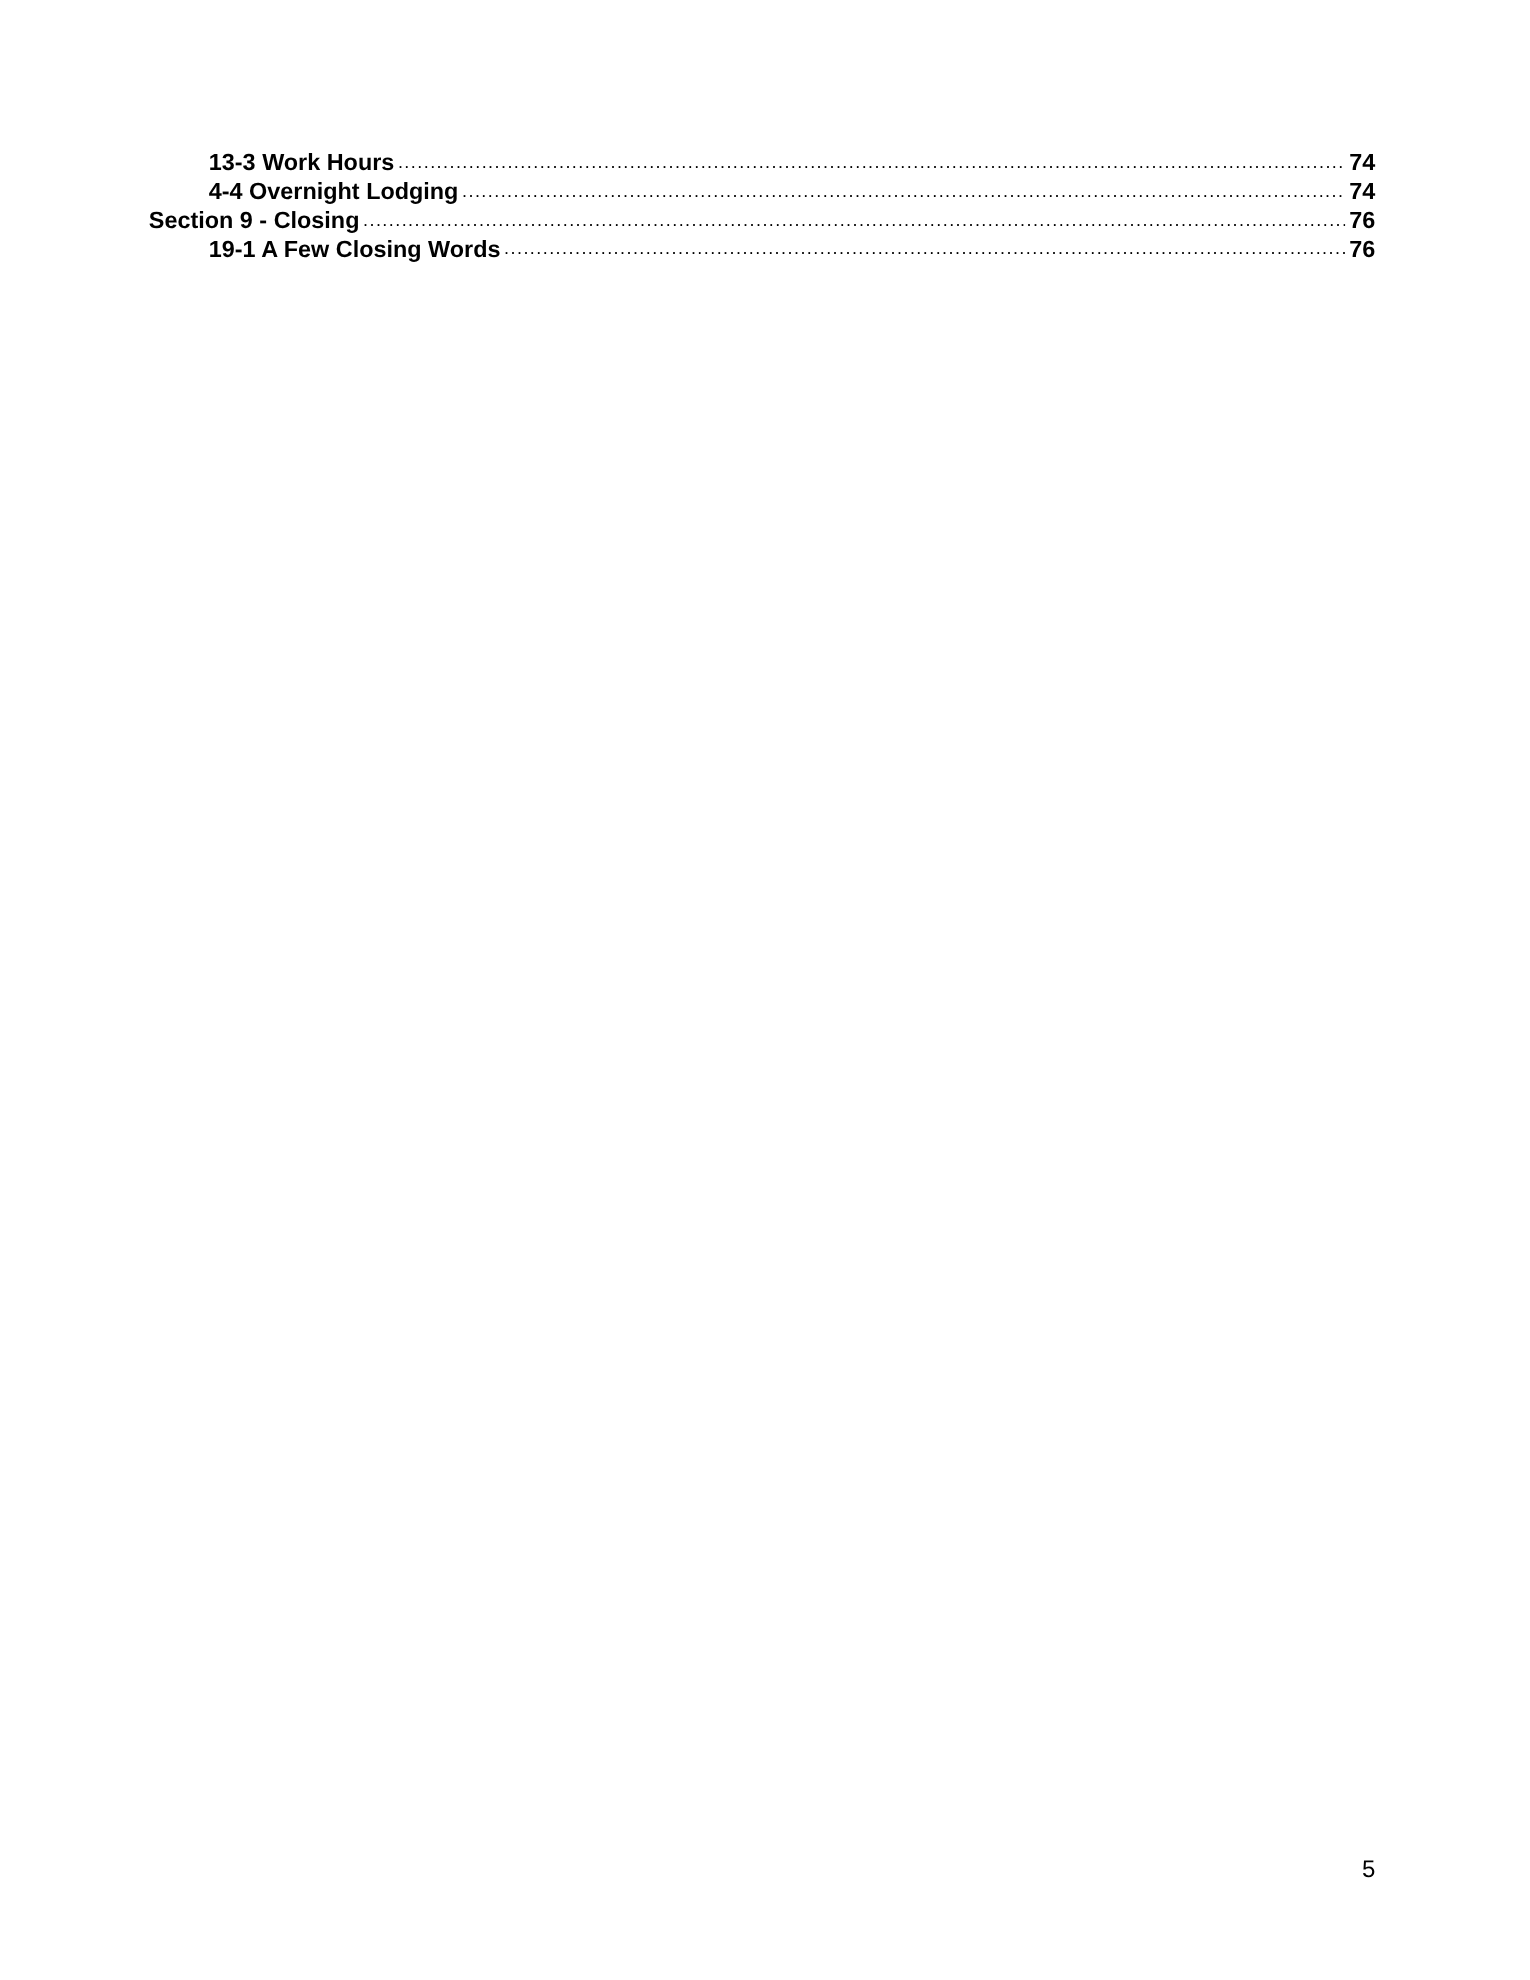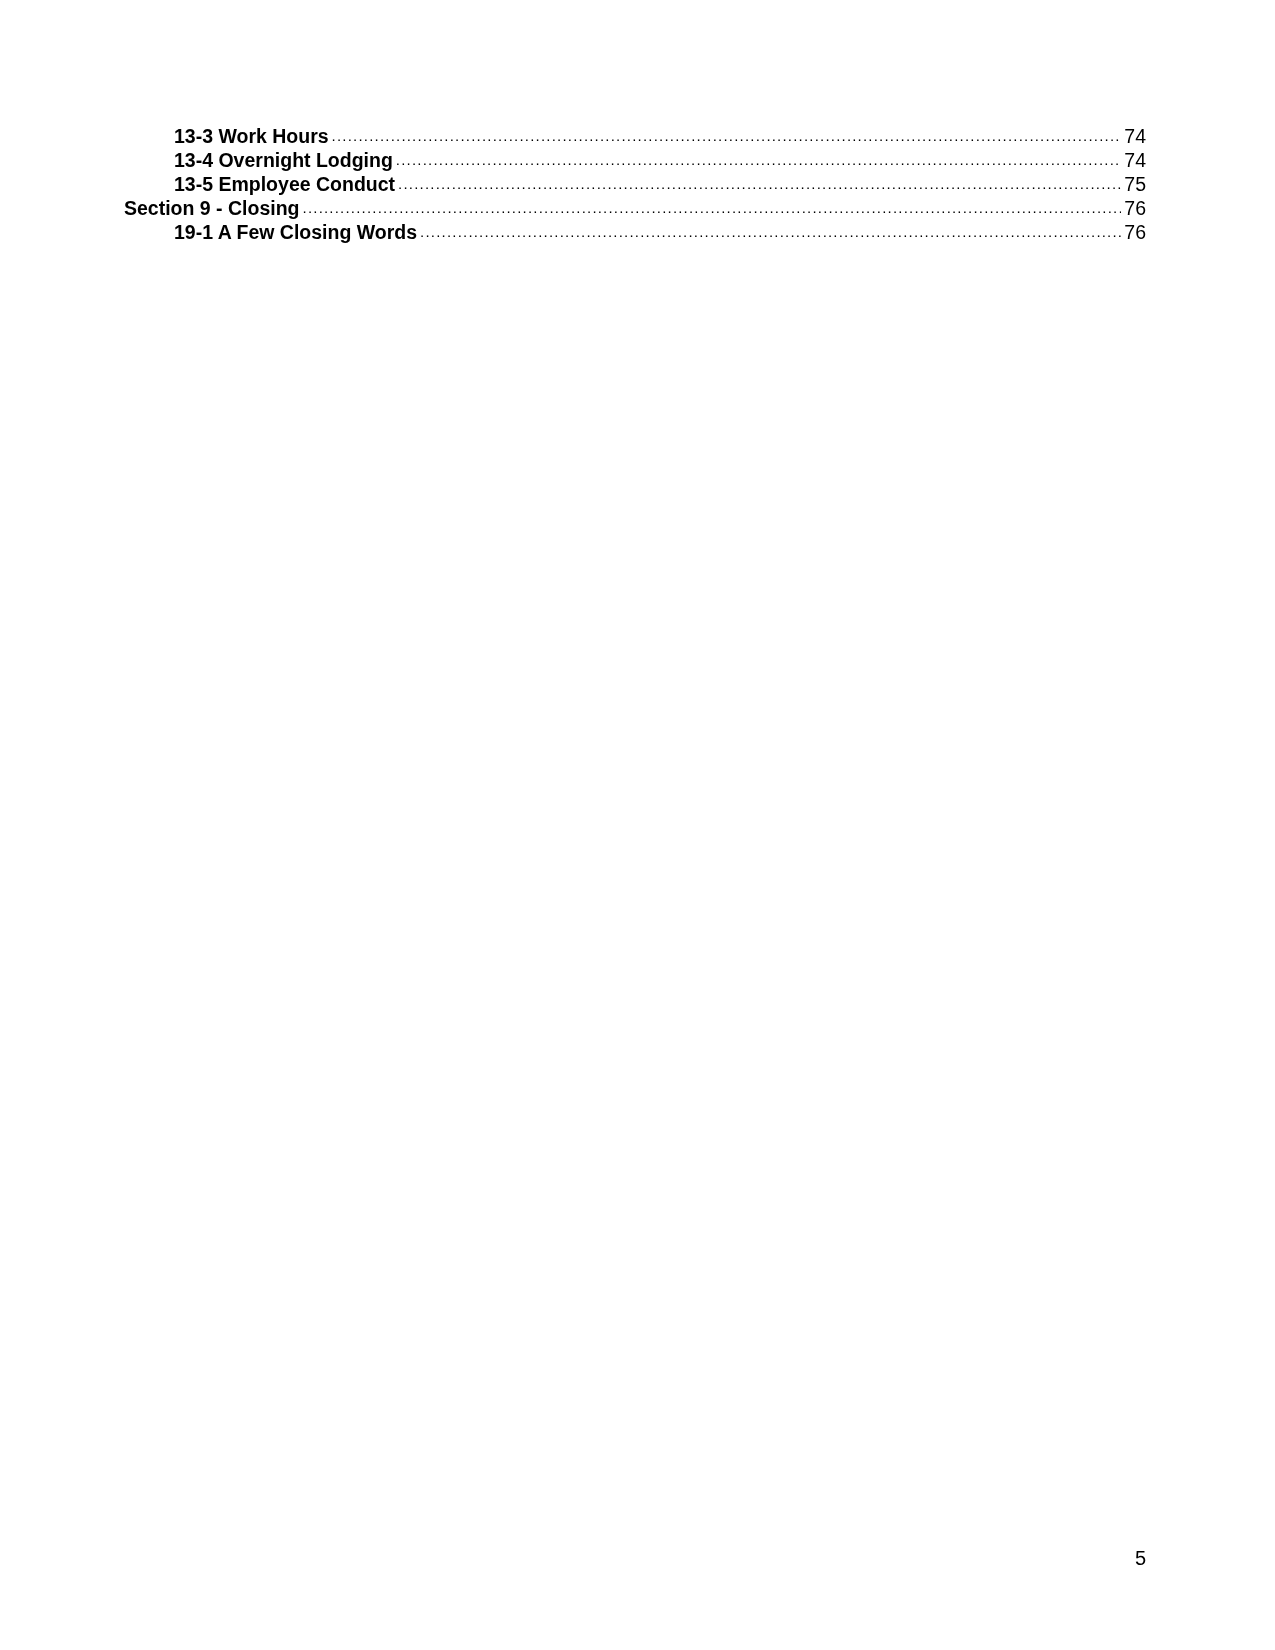--- a/index.html
+++ b/index.html
@@ -15,45 +15,40 @@
     .toc-row.level-2 { padding-left: 50px; }
     .toc-title { font-weight: bold; white-space: nowrap; }
     .toc-leader {
       flex: 1; overflow: hidden; white-space: nowrap;
       margin: 0 3px; font-weight: normal; letter-spacing: 1.2px;
       font-size: 15px;
     }
     .toc-leader::after {
       content: "........................................................................................................................................................................................................................................";
     }
-    .toc-page { font-weight: normal; white-space: nowrap; }
+    .toc-page { font-weight: bold; white-space: nowrap; }
     .page-number {
       position: absolute; left: 1135px; top: 1547px;
       font-family: "Liberation Sans", sans-serif; font-size: 20px; color: #000;
     }
   </style>
 </head>
 <body>
 
 <div class="page">
   <div class="toc">
     <div class="toc-row level-2">
       <span class="toc-title">13-3 Work Hours</span>
       <span class="toc-leader"></span>
       <span class="toc-page">74</span>
     </div>
     <div class="toc-row level-2">
-      <span class="toc-title">13-4 Overnight Lodging</span>
+      <span class="toc-title">4-4 Overnight Lodging</span>
       <span class="toc-leader"></span>
       <span class="toc-page">74</span>
-    </div>
-    <div class="toc-row level-2">
-      <span class="toc-title">13-5 Employee Conduct</span>
-      <span class="toc-leader"></span>
-      <span class="toc-page">75</span>
     </div>
     <div class="toc-row level-1">
       <span class="toc-title">Section 9 - Closing</span>
       <span class="toc-leader"></span>
       <span class="toc-page">76</span>
     </div>
     <div class="toc-row level-2">
       <span class="toc-title">19-1 A Few Closing Words</span>
       <span class="toc-leader"></span>
       <span class="toc-page">76</span>

